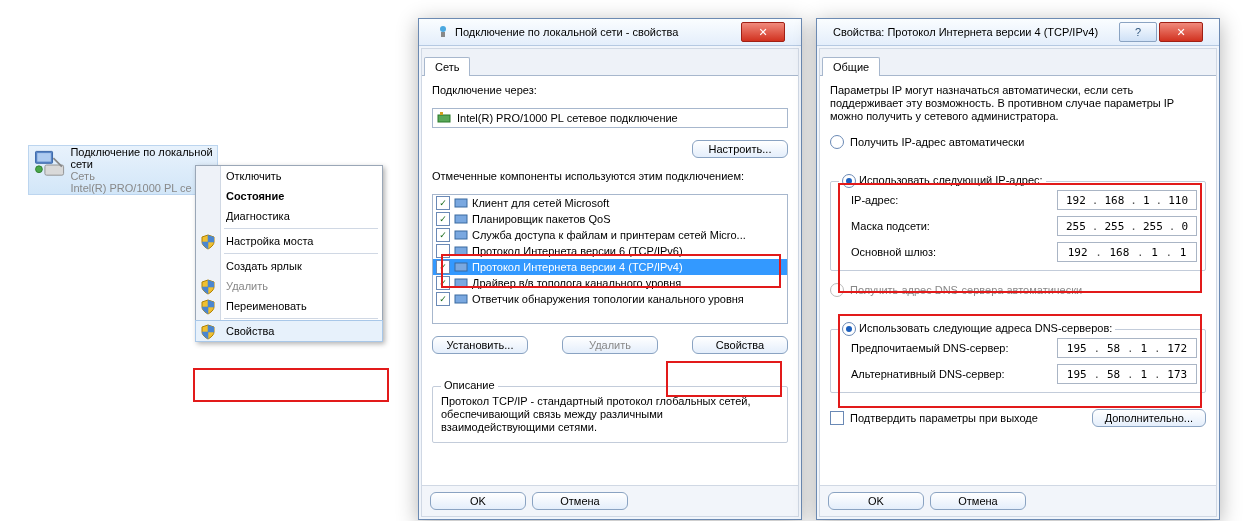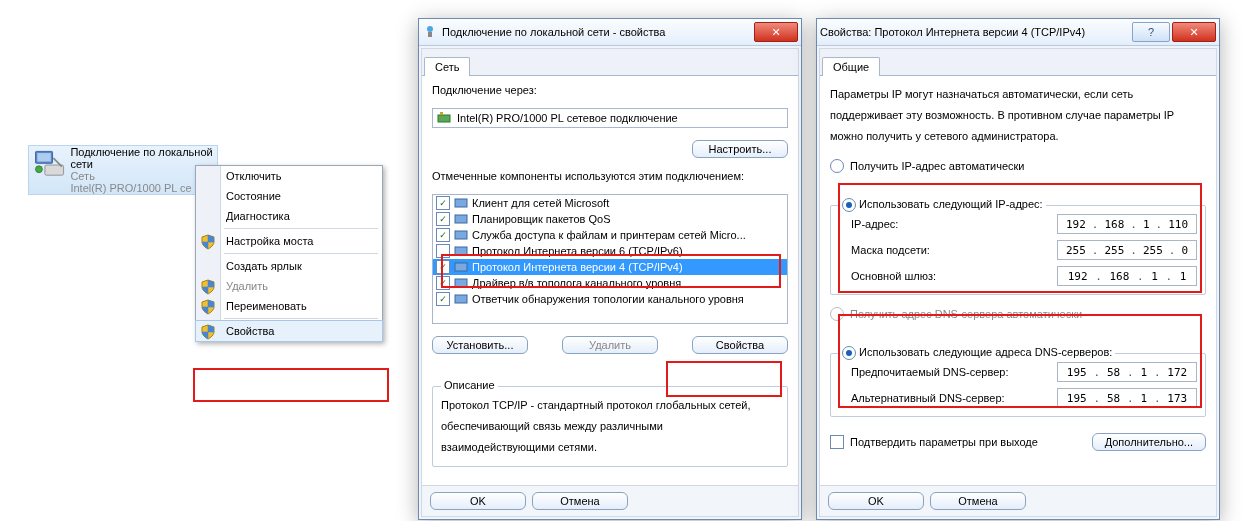--- a/index.html
+++ b/index.html
@@ -1,18 +1,18 @@
 <!DOCTYPE html>
 <html><head>
 <meta charset="utf-8">
 <style>
   html,body{margin:0;padding:0;font-family:"Segoe UI",Tahoma,sans-serif;font-size:11px;color:#000;background:#fff}
   .stage{position:relative;width:1244px;height:521px;background:#fff}
   .win{position:absolute;box-shadow:0 4px 20px rgba(0,0,0,0.3);border:1px solid #6c8ab2;background:#f1f5fb;display:flex;flex-direction:column}
-  .titlebar{height:26px;display:flex;align-items:center;padding:0 3px;color:#000;background:linear-gradient(#fafdff,#e4eefb);border-bottom:1px solid #b5c9e2}
+  .titlebar{height:26px;display:flex;align-items:center;padding:0 16px;color:#000;background:linear-gradient(#fafdff,#e4eefb);border-bottom:1px solid #b5c9e2}
   .titlebar .ticon{width:16px;height:16px;margin-right:4px}
   .titlebar .ttext{flex:1;white-space:nowrap;overflow:hidden}
   .winbtn{width:36px;height:18px;border:1px solid #8aa3c2;border-radius:2px;background:linear-gradient(#f8fbff,#cfe1f6);margin-left:2px;display:flex;align-items:center;justify-content:center;font-size:11px;color:#30567d}
   .winbtn.close{background:linear-gradient(#f08a7c,#d1311f);border-color:#a02015;color:#fff;width:42px}
   .client{flex:1;background:#fff;margin:2px;border:1px solid #d0d8e4;display:flex;flex-direction:column}
   .tabstrip{display:flex;align-items:flex-end;height:24px;padding:2px 2px 0 2px;background:#eef2f8}
   .tab{border:1px solid #a7b7cd;border-bottom:none;background:#fff;padding:3px 10px;margin-right:2px;position:relative;top:1px;border-radius:2px 2px 0 0}
   .tabbody{flex:1;background:#fff;border-top:1px solid #a7b7cd;padding:8px 10px;display:flex;flex-direction:column;gap:12px}
   .groupbox{border:1px solid #c3ccda;border-radius:2px;padding:8px;position:relative;margin-top:20px}
   .groupbox .glabel{position:absolute;top:-8px;left:8px;background:#fff;padding:0 3px}
@@ -32,21 +32,21 @@
   .ctxmenu .mi{position:relative;padding:4px 6px 4px 30px}
   .ctxmenu .mi .micon{position:absolute;left:4px;top:3px;width:16px;height:16px}
   .ctxmenu .sep{height:1px;background:#d0d8e4;margin:2px 4px 2px 28px}
   .ctxmenu .mi.hl{background:#e7f1fb;border:1px solid #a8c7e8;margin:-1px}
   .radio{width:12px;height:12px;border:1px solid #6a89b5;border-radius:50%;display:inline-flex;align-items:center;justify-content:center}
   .radio.sel::after{content:"";width:6px;height:6px;background:#1b5fbe;border-radius:50%}
   .ipgrid{display:grid;grid-template-columns:1fr 140px;row-gap:6px;column-gap:8px;align-items:center}
   .ipbox{border:1px solid #aab5c5;height:18px;display:flex;align-items:center;justify-content:space-evenly;padding:0 2px;font-family:Consolas,monospace;font-size:11px;letter-spacing:0}
   .ipbox span.dot{color:#555}
   .dis{color:#888}
-  .smalltxt{font-size:11px;line-height:21px}
+  .smalltxt{font-size:11px;line-height:13px}
   .btnbar{display:flex;gap:6px;padding:6px 8px;background:#f2f5fa;border-top:1px solid #d0d8e4}
   .nb{border:1px solid #a7b7cd;background:#fff;padding:2px 4px;display:flex;align-items:center;gap:6px}
 </style>
 </head>
 <body>
 <div class="stage">
 
 <div class="netcard">
   <span class="nicon">
     <svg viewBox="0 0 44 40">
@@ -60,21 +60,21 @@
   <div class="ntxt">
     <span>Подключение по локальной сети</span>
     <span class="dis">Сеть</span>
     <span class="dis">Intel(R) PRO/1000 PL се</span>
   </div>
 </div>
 
 <div class="ctxmenu" id="ctxmenu">
   <div class="strip"></div>
 <div class="mi"><span>Отключить</span></div>
-      <div class="mi" style="font-weight: normal;"><span>Состояние</span></div>
+      <div class="mi" style="font-weight: bold;"><span>Состояние</span></div>
       <div class="mi"><span>Диагностика</span></div>
       <div class="sep"></div>
       <div class="mi"><span class="micon"><svg viewBox="0 0 16 16">
             <path d="M8 1 L14 3 V8 C14 12 8 15 8 15 C8 15 2 12 2 8 V3 Z" fill="#f0c030" stroke="#b08000"></path>
             <path d="M8 1 V15 M2 8 H14" stroke="#4a86d0" stroke-width="0.6"></path>
             <path d="M8 1 L14 3 V8 H8 Z" fill="#4a86d0"></path>
             <path d="M2 8 H8 V15 C8 15 2 12 2 8" fill="#4a86d0"></path>
           </svg></span><span>Настройка моста</span></div>
       <div class="sep"></div>
       <div class="mi"><span>Создать ярлык</span></div>

